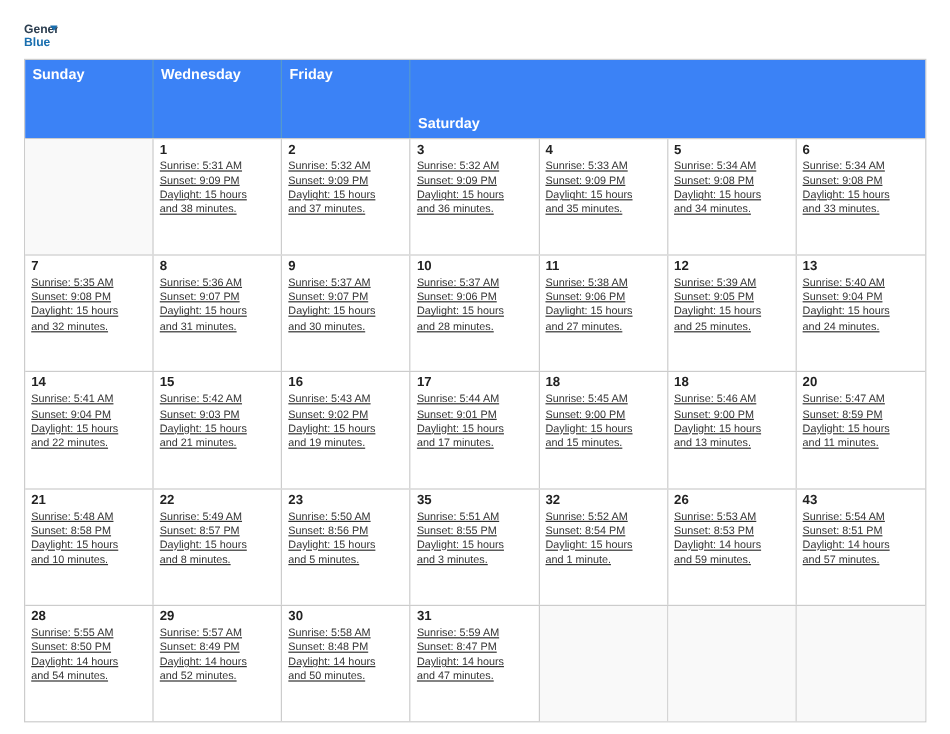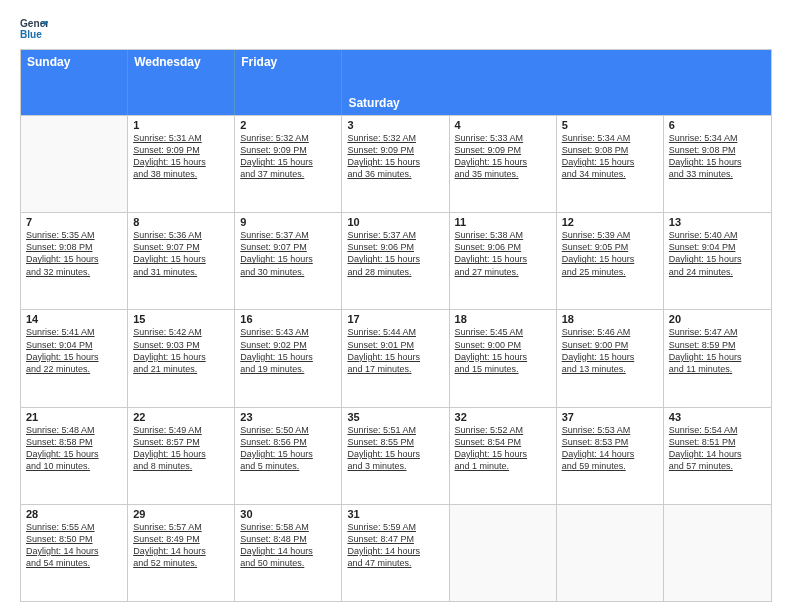--- a/index.html
+++ b/index.html
@@ -240,21 +240,21 @@
           </div>
           <div class="cal-cell">
             <div class="day-num">35</div>
             <div class="cell-text">Sunrise: 5:51 AM<br>Sunset: 8:55 PM<br>Daylight: 15 hours<br>and 3 minutes.</div>
           </div>
           <div class="cal-cell">
             <div class="day-num">32</div>
             <div class="cell-text">Sunrise: 5:52 AM<br>Sunset: 8:54 PM<br>Daylight: 15 hours<br>and 1 minute.</div>
           </div>
           <div class="cal-cell">
-            <div class="day-num">37</div>
+            <div class="day-num">26</div>
             <div class="cell-text">Sunrise: 5:53 AM<br>Sunset: 8:53 PM<br>Daylight: 14 hours<br>and 59 minutes.</div>
           </div>
           <div class="cal-cell">
             <div class="day-num">43</div>
             <div class="cell-text">Sunrise: 5:54 AM<br>Sunset: 8:51 PM<br>Daylight: 14 hours<br>and 57 minutes.</div>
           </div>
         </div>
         <div class="cal-row">
           <div class="cal-cell">
             <div class="day-num">28</div>

